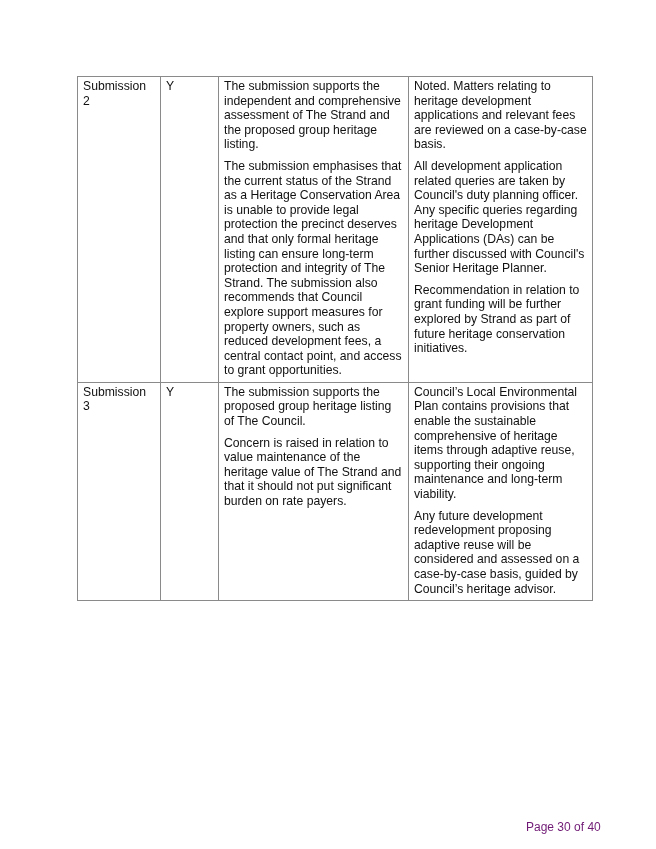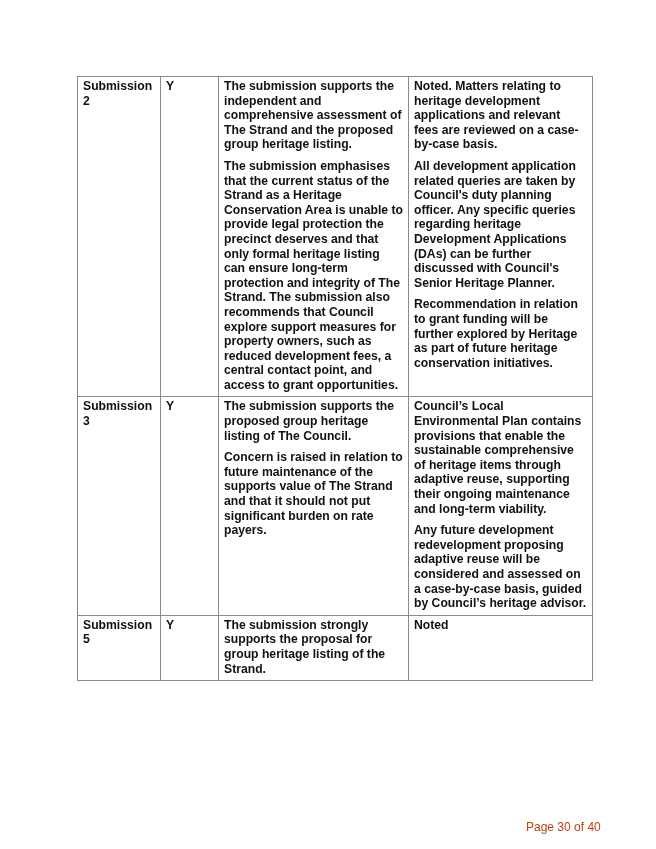--- a/index.html
+++ b/index.html
@@ -1,29 +1,29 @@
 <!DOCTYPE html>
 <html><head>
 <meta charset="utf-8">
 <style>
   html, body { margin: 0; padding: 0; background: #ffffff; }
   body { width: 656px; height: 849px; position: relative; overflow: hidden;
          font-family: "Liberation Sans", sans-serif; color: #111; }
   .page { position: absolute; left: 0; top: 0; width: 656px; height: 849px; background: #fff; }
   table.subs { position: absolute; left: 77px; top: 76px; width: 515px;
                border-collapse: collapse; table-layout: fixed; font-size: 12.2px; line-height: 14.6px; }
-  table.subs td { border: 1.2px solid #8a8a8a; vertical-align: top; padding: 2px 5px 4px 5px; font-weight: bold; }
+  table.subs td { border: 1.2px solid #8a8a8a; vertical-align: top; padding: 2px 5px 4px 5px; }
   col.c1 { width: 83px; } col.c2 { width: 58px; } col.c3 { width: 190px; } col.c4 { width: 184px; }
   td p { margin: 0 0 7px 0; }
   td p:last-child { margin-bottom: 0; }
   tr.r2 td { height: 288px; }
   tr.r3 td { height: 198px; margin-top: 13px; }
   tr.r4 td { height: 45px; }
   tr.r5 td { height: 45px; }
-  .footer { position: absolute; left: 526px; top: 820px; font-size: 12px; color: #c2410c; }
+  .footer { position: absolute; left: 526px; top: 820px; font-size: 12px; color: #701a75; }
 </style>
 </head>
 <body>
 
 <div class="page">
   <table class="subs">
     <colgroup>
         <col class="c1">
         <col class="c2">
         <col class="c3">
@@ -33,42 +33,32 @@
       <tr class="r2">
         <td>Submission 2</td>
         <td>Y</td>
         <td>
           <p>The submission supports the independent and comprehensive assessment of The Strand and the proposed group heritage listing.</p>
           <p>The submission emphasises that the current status of the Strand as a Heritage Conservation Area is unable to provide legal protection the precinct deserves and that only formal heritage listing can ensure long-term protection and integrity of The Strand. The submission also recommends that Council explore support measures for property owners, such as reduced development fees, a central contact point, and access to grant opportunities.</p>
         </td>
         <td>
           <p>Noted. Matters relating to heritage development applications and relevant fees are reviewed on a case-by-case basis.</p>
           <p>All development application related queries are taken by Council's duty planning officer. Any specific queries regarding heritage Development Applications (DAs) can be further discussed with Council's Senior Heritage Planner.</p>
-          <p>Recommendation in relation to grant funding will be further explored by Heritage as part of future heritage conservation initiatives.</p>
+          <p>Recommendation in relation to grant funding will be further explored by Strand as part of future heritage conservation initiatives.</p>
         </td>
       </tr>
       <tr class="r3">
         <td>Submission 3</td>
         <td>Y</td>
         <td>
           <p>The submission supports the proposed group heritage listing of The Council.</p>
-          <p>Concern is raised in relation to future maintenance of the supports value of The Strand and that it should not put significant burden on rate payers.</p>
+          <p>Concern is raised in relation to value maintenance of the heritage value of The Strand and that it should not put significant burden on rate payers.</p>
         </td>
         <td>
           <p>Council’s Local Environmental Plan contains provisions that enable the sustainable comprehensive of heritage items through adaptive reuse, supporting their ongoing maintenance and long-term viability.</p>
           <p>Any future development redevelopment proposing adaptive reuse will be considered and assessed on a case-by-case basis, guided by Council’s heritage advisor.</p>
-        </td>
-      </tr>
-      <tr class="r5">
-        <td>Submission 5</td>
-        <td>Y</td>
-        <td>
-          <p>The submission strongly supports the proposal for group heritage listing of the Strand.</p>
-        </td>
-        <td>
-          <p>Noted</p>
         </td>
       </tr>
     </tbody>
   </table>
 
   <div class="footer">Page 30 of 40</div>
 </div>
 
 </body></html>

